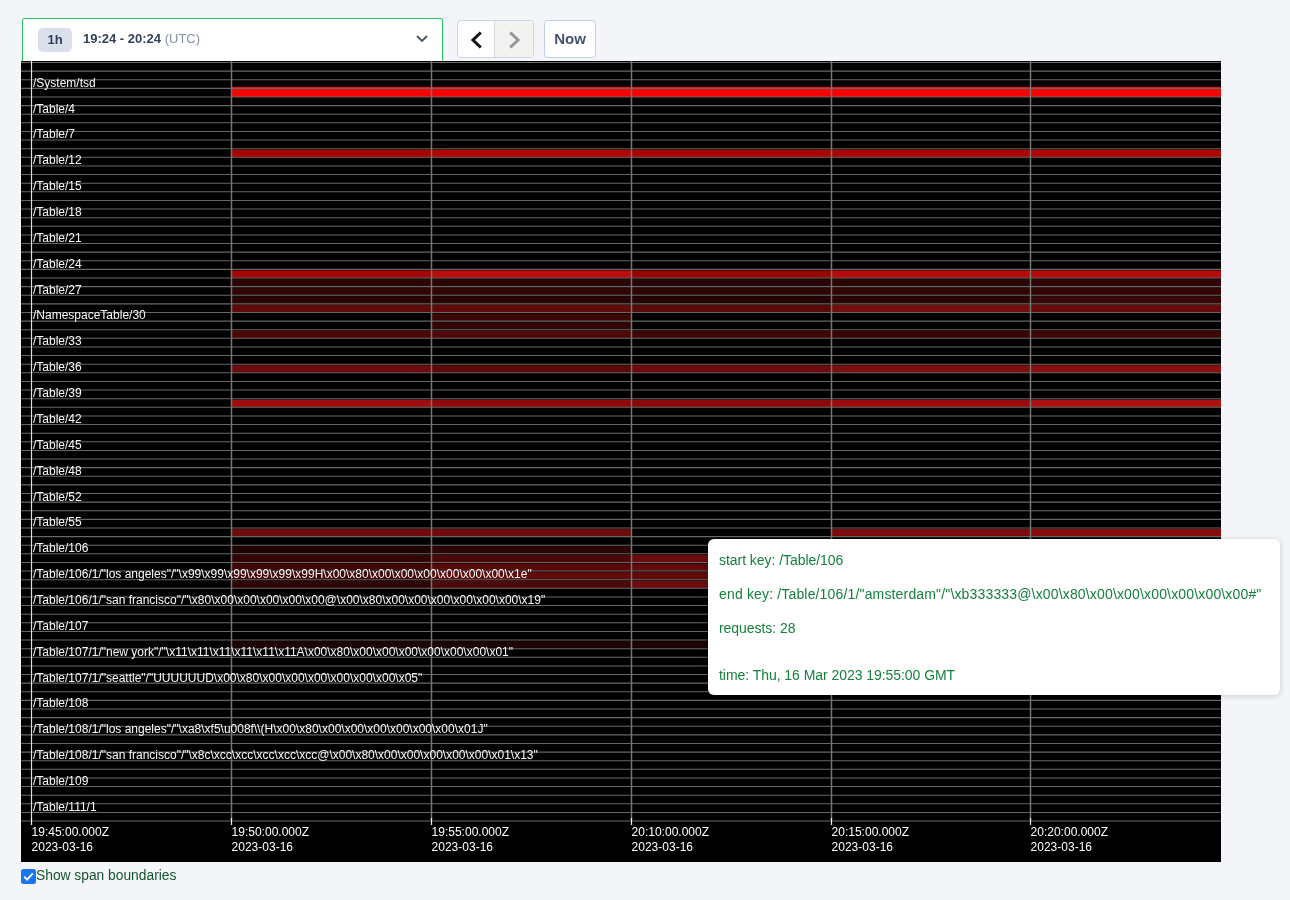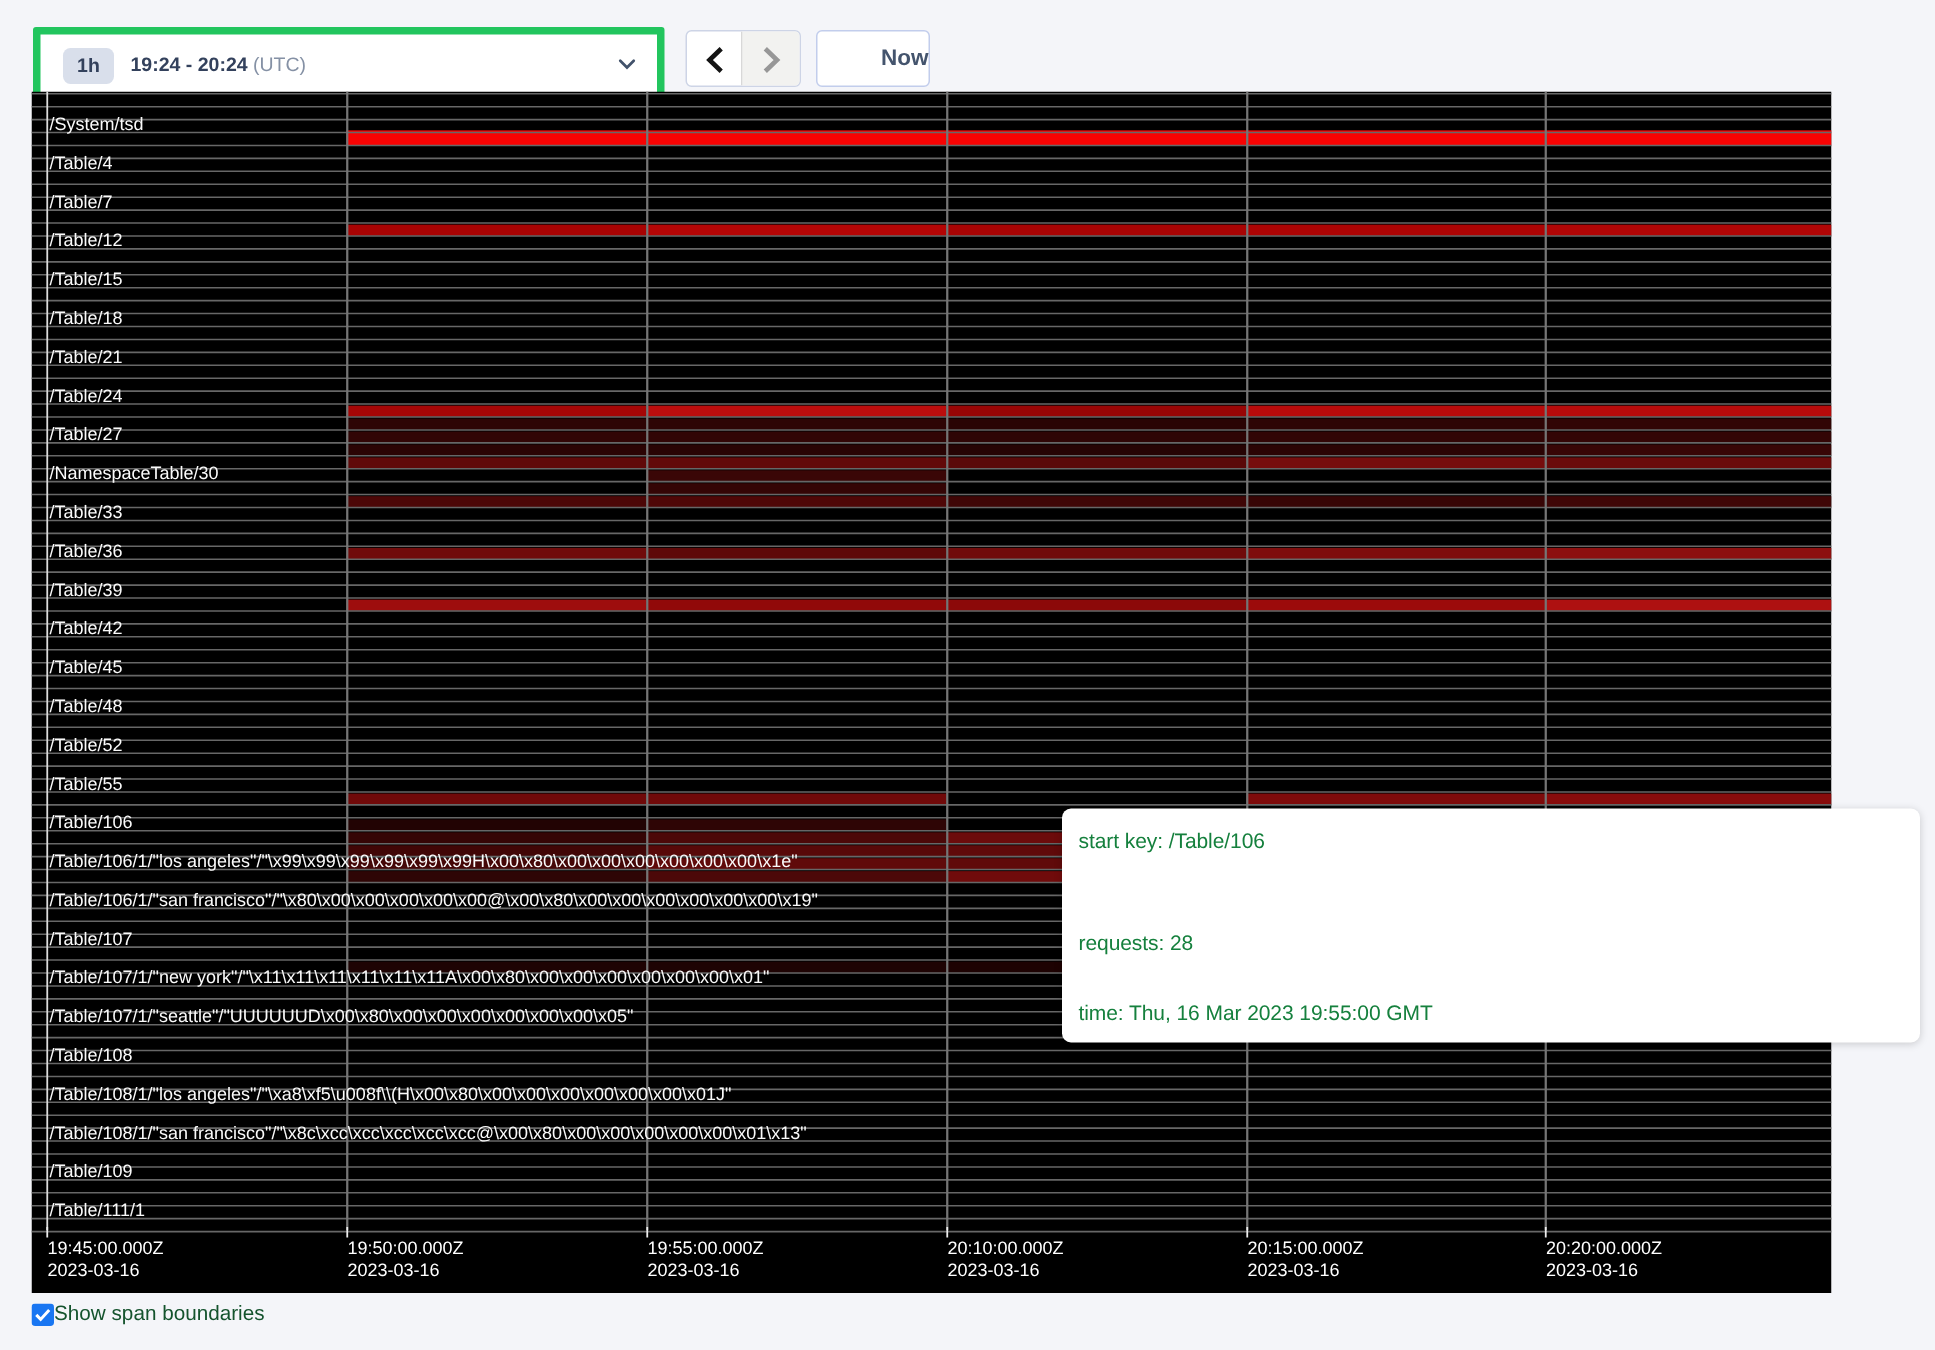--- a/index.html
+++ b/index.html
@@ -1,37 +1,37 @@
 <!DOCTYPE html>
 <html><head><meta charset="utf-8"><title>Key Visualizer</title>
 <style>
 html,body{margin:0;padding:0}
 body{width:1290px;height:900px;background:#f4f5f9;font-family:"Liberation Sans",sans-serif;position:relative;overflow:hidden}
 </style></head>
 <body>
 
-<div style="position:absolute;left:22px;top:18px;width:421px;height:56px;background:#fff;border:5px solid #22c55e;border-radius:2px;box-sizing:border-box">
+<div style="position:absolute;left:22px;top:18px;width:421px;height:56px;background:#fff;border:1px solid #22c55e;border-radius:2px;box-sizing:border-box">
   <div style="position:absolute;left:15px;top:9px;width:34px;height:24px;background:#d9dfeb;border-radius:5px;color:#33415c;font-weight:bold;font-size:13px;line-height:24px;text-align:center">1h</div>
   <div style="position:absolute;left:60px;top:0;height:39px;line-height:39px;font-size:13px;font-weight:bold;color:#33415c;white-space:nowrap">19:24 - 20:24 <span style="font-weight:normal;color:#8591a5">(UTC)</span></div>
   <svg width="12" height="8" style="position:absolute;right:14px;top:16px" viewBox="0 0 12 8">
       <path d="M1.5 1.5 L6 6 L10.5 1.5" stroke="#42526b" stroke-width="1.8" fill="none" stroke-linecap="round"></path>
     </svg>
 </div>
 
 <div style="position:absolute;left:457px;top:20px;width:77px;height:38px;background:#fff;border:1px solid #cdd4e6;border-radius:4px;box-sizing:border-box">
   <div style="position:absolute;right:0;top:0;width:38px;height:36px;background:#f2f2f0;border-left:1px solid #d8d8d8;border-radius:0 3px 3px 0"></div>
   <svg width="13" height="18" viewBox="0 0 13 18" style="position:absolute;left:12px;top:10px">
       <path d="M10.8 1.5 L3 9 L10.8 16.5" stroke="#141414" stroke-width="3.1" fill="none"></path>
     </svg>
   <svg width="13" height="18" viewBox="0 0 13 18" style="position:absolute;left:50px;top:10px">
       <path d="M2.2 1.5 L10 9 L2.2 16.5" stroke="#979797" stroke-width="3.1" fill="none"></path>
     </svg>
 </div>
 
-<div style="position:absolute;left:544px;top:20px;width:76px;height:38px;background:#fff;border:1px solid #c2cdec;border-radius:4px;box-sizing:border-box;color:#44546d;font-weight:bold;font-size:15px;text-align:right;line-height:36px">Now</div>
+<div style="position:absolute;left:544px;top:20px;width:52px;height:38px;background:#fff;border:1px solid #c2cdec;border-radius:4px;box-sizing:border-box;color:#44546d;font-weight:bold;font-size:15px;text-align:center;line-height:36px">Now</div>
 <svg width="1200" height="801" style="position:absolute;left:21px;top:61px">
 <rect x="0" y="0" width="1200" height="801" fill="#000"></rect>
 <rect x="210" y="88.75" width="200" height="7.45" fill="#a80303"></rect>
 <rect x="410" y="88.75" width="200" height="7.45" fill="#b40505"></rect>
 <rect x="610" y="88.75" width="200" height="7.45" fill="#a80404"></rect>
 <rect x="810" y="88.75" width="199" height="7.45" fill="#ac0404"></rect>
 <rect x="1009" y="88.75" width="191" height="7.45" fill="#b00505"></rect>
 <rect x="210" y="209.43" width="200" height="7.45" fill="#a50606"></rect>
 <rect x="410" y="209.43" width="200" height="7.45" fill="#bb0d0d"></rect>
 <rect x="610" y="209.43" width="200" height="7.45" fill="#980505"></rect>
@@ -138,20 +138,21 @@
 <text x="610.6" y="775" font-size="12" fill="#fff" font-family="Liberation Sans, sans-serif">20:10:00.000Z</text>
 <text x="610.6" y="789.5" font-size="12" fill="#fff" font-family="Liberation Sans, sans-serif">2023-03-16</text>
 <text x="810.6" y="775" font-size="12" fill="#fff" font-family="Liberation Sans, sans-serif">20:15:00.000Z</text>
 <text x="810.6" y="789.5" font-size="12" fill="#fff" font-family="Liberation Sans, sans-serif">2023-03-16</text>
 <text x="1009.6" y="775" font-size="12" fill="#fff" font-family="Liberation Sans, sans-serif">20:20:00.000Z</text>
 <text x="1009.6" y="789.5" font-size="12" fill="#fff" font-family="Liberation Sans, sans-serif">2023-03-16</text>
 </svg>
 
 <div style="position:absolute;left:708px;top:539px;width:572px;height:156px;background:#fff;border-radius:6px;font-size:14px;letter-spacing:-0.05px;color:#15803d;box-shadow:0 1px 6px rgba(0,0,0,0.18)">
 <div style="position:absolute;left:11px;top:13.1px;letter-spacing:-0.05px;white-space:nowrap">start key: /Table/106</div>
+<div style="position:absolute;left:11px;top:47.1px;letter-spacing:0.16px;white-space:nowrap">end key: /Table/106/1/"amsterdam"/"\xb333333@\x00\x80\x00\x00\x00\x00\x00\x00#"</div>
 <div style="position:absolute;left:11px;top:81.1px;letter-spacing:-0.05px;white-space:nowrap">requests: 28</div>
 <div style="position:absolute;left:11px;top:128px;letter-spacing:-0.05px;white-space:nowrap">time: Thu, 16 Mar 2023 19:55:00 GMT</div>
 </div>
 
 <svg width="15" height="15" style="position:absolute;left:21px;top:869px" viewBox="0 0 15 15">
     <rect x="0" y="0" width="15" height="15" rx="2.5" fill="#1976f2"></rect>
     <path d="M3.2 7.6 L6.1 10.6 L11.8 4.4" stroke="#fff" stroke-width="2" fill="none"></path>
   </svg>
 <div style="position:absolute;left:36px;top:867.5px;font-size:13.8px;color:#14532d">Show span boundaries</div>
 

